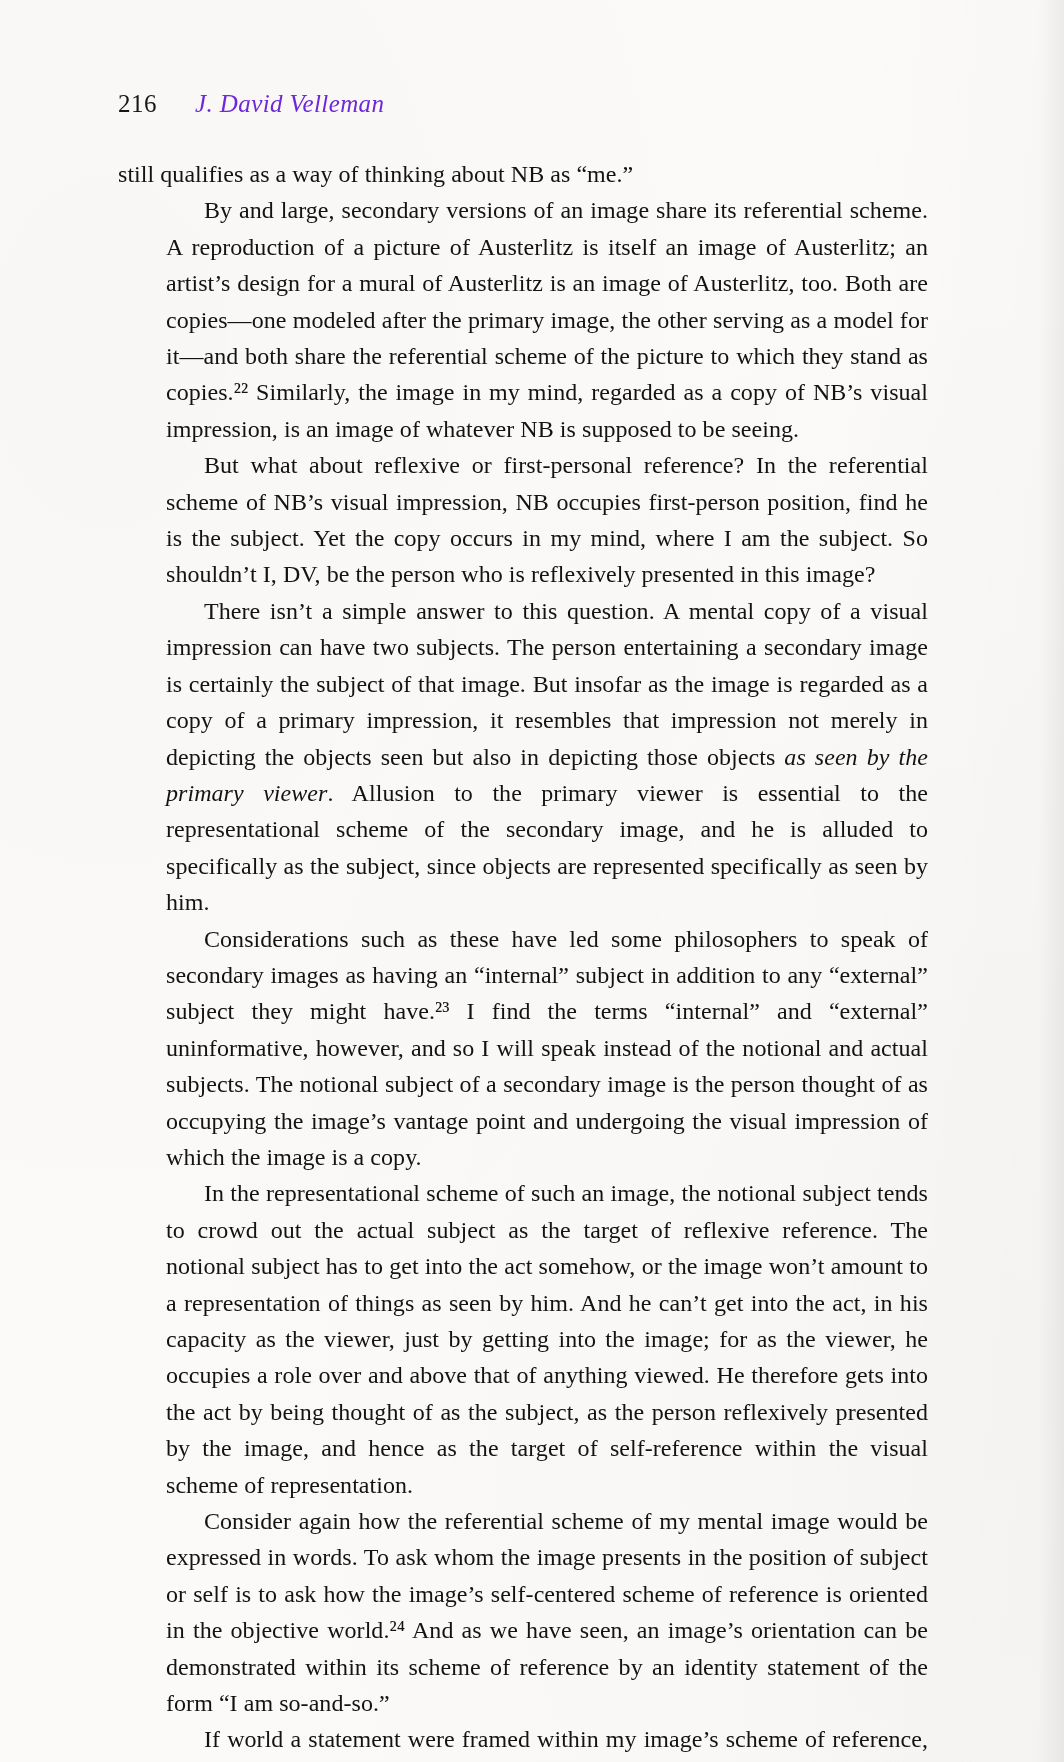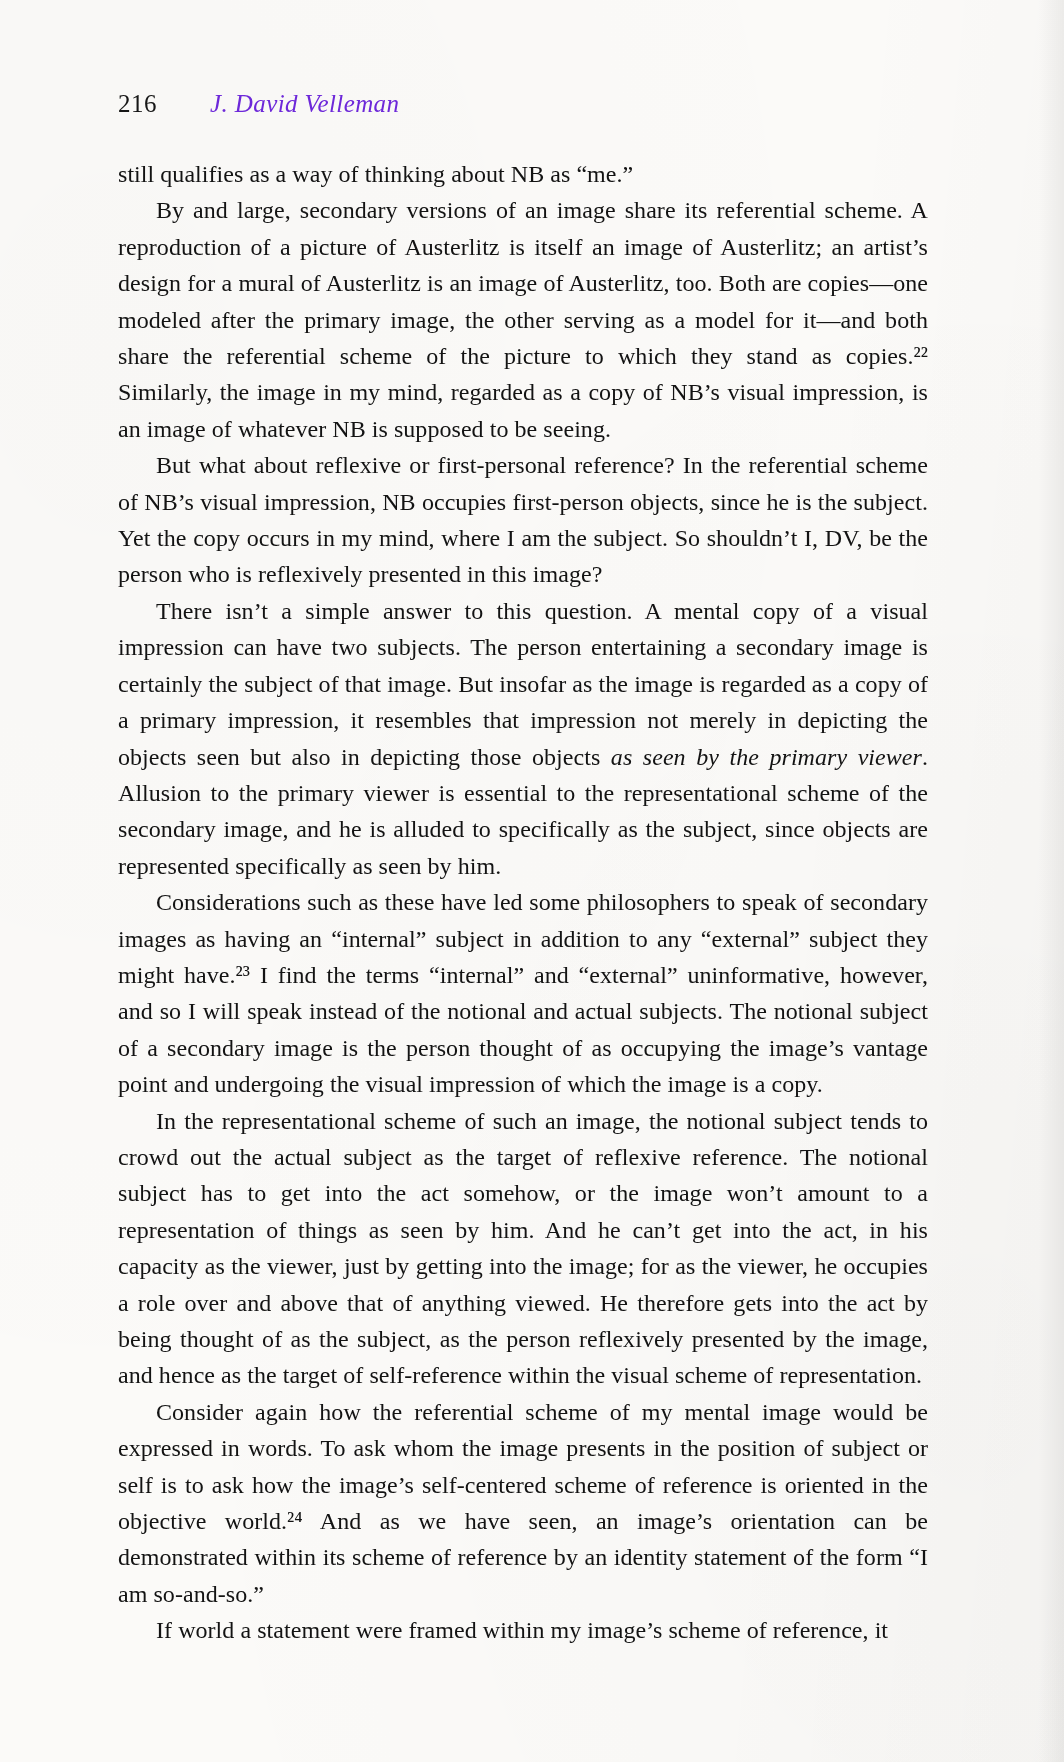--- a/index.html
+++ b/index.html
@@ -22,21 +22,21 @@
   }
   .page-inner {
     position: absolute;
     left: 118px;
     top: 90px;
     width: 810px;
   }
   .header-line {
     display: flex;
     align-items: baseline;
-    gap: 53px;
+    gap: 38px;
     margin-bottom: 38px;
   }
   .folio {
     font-size: 25px;
     letter-spacing: 0.5px;
     color: #161616;
   }
   .running-head {
     font-size: 25px;
     font-style: italic;
@@ -47,20 +47,21 @@
     margin: 0;
     font-size: 24px;
     line-height: 36.4px;
     text-align: justify;
     text-justify: inter-word;
     color: #131313;
     letter-spacing: 0.05px;
   }
   .body-text p.indent {
     text-indent: 38px;
+    margin-left: 48px;
   }
   .body-text p.noindent {
     text-indent: 0;
   }
   em {
     font-style: italic;
   }
   
   .texture {
     position: absolute;
@@ -88,21 +89,21 @@
   <div class="page-inner">
 
     <div class="header-line">
       <span class="folio">216</span>
       <span class="running-head">J. David Velleman</span>
     </div>
 
     <div class="body-text">
       <p class="noindent">still qualifies as a way of thinking about NB as “me.”</p>
       <p class="indent">By and large, secondary versions of an image share its referential scheme. A reproduction of a picture of Austerlitz is itself an image of Austerlitz; an artist’s design for a mural of Austerlitz is an image of Austerlitz, too. Both are copies—one modeled after the primary image, the other serving as a model for it—and both share the referential scheme of the picture to which they stand as copies.²² Similarly, the image in my mind, regarded as a copy of NB’s visual impression, is an image of whatever NB is supposed to be seeing.</p>
-      <p class="indent">But what about reflexive or first-personal reference? In the referential scheme of NB’s visual impression, NB occupies first-person objects, since he is the subject. Yet the copy occurs in my mind, where I am the subject. So shouldn’t I, DV, be the person who is reflexively presented in this image?</p>
+      <p class="indent">But what about reflexive or first-personal reference? In the referential scheme of NB’s visual impression, NB occupies first-person position, find he is the subject. Yet the copy occurs in my mind, where I am the subject. So shouldn’t I, DV, be the person who is reflexively presented in this image?</p>
       <p class="indent">There isn’t a simple answer to this question. A mental copy of a visual impression can have two subjects. The person entertaining a secondary image is certainly the subject of that image. But insofar as the image is regarded as a copy of a primary impression, it resembles that impression not merely in depicting the objects seen but also in depicting those objects <em>as seen by the primary viewer</em>. Allusion to the primary viewer is essential to the representational scheme of the secondary image, and he is alluded to specifically as the subject, since objects are represented specifically as seen by him.</p>
       <p class="indent">Considerations such as these have led some philosophers to speak of secondary images as having an “internal” subject in addition to any “external” subject they might have.²³ I find the terms “internal” and “external” uninformative, however, and so I will speak instead of the notional and actual subjects. The notional subject of a secondary image is the person thought of as occupying the image’s vantage point and undergoing the visual impression of which the image is a copy.</p>
       <p class="indent">In the representational scheme of such an image, the notional subject tends to crowd out the actual subject as the target of reflexive reference. The notional subject has to get into the act somehow, or the image won’t amount to a representation of things as seen by him. And he can’t get into the act, in his capacity as the viewer, just by getting into the image; for as the viewer, he occupies a role over and above that of anything viewed. He therefore gets into the act by being thought of as the subject, as the person reflexively presented by the image, and hence as the target of self-reference within the visual scheme of representation.</p>
       <p class="indent">Consider again how the referential scheme of my mental image would be expressed in words. To ask whom the image presents in the position of subject or self is to ask how the image’s self-centered scheme of reference is oriented in the objective world.²⁴ And as we have seen, an image’s orientation can be demonstrated within its scheme of reference by an identity statement of the form “I am so-and-so.”</p>
       <p class="indent">If world a statement were framed within my image’s scheme of reference, it</p>
     </div>
 
   </div>
 
   <div class="edge-shadow"></div>

